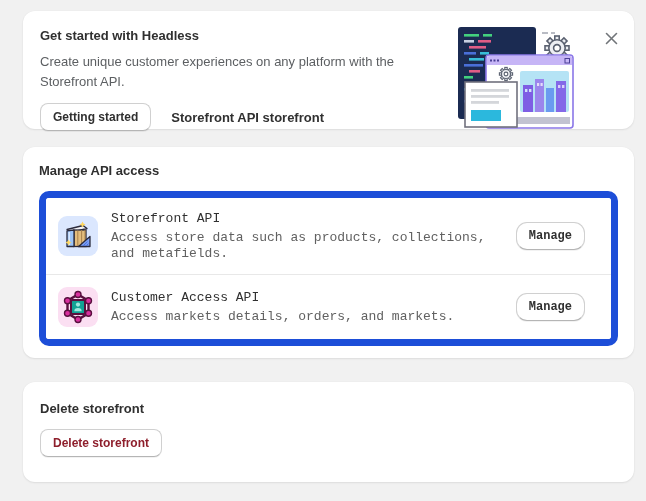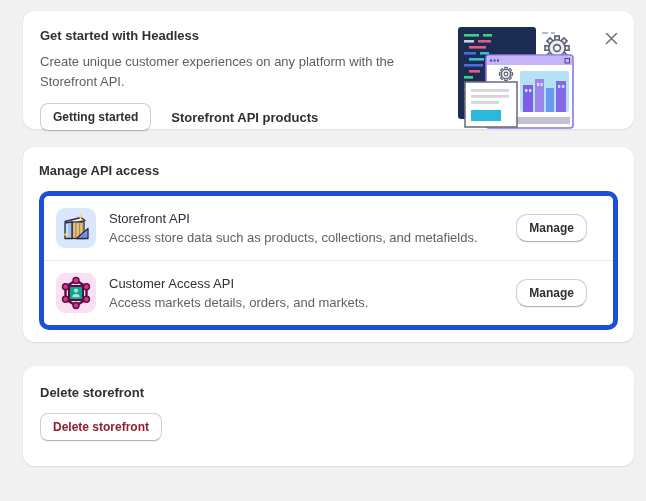--- a/index.html
+++ b/index.html
@@ -42,21 +42,21 @@
   .close-btn {
     position:absolute; top:18px; right:14px;
     width:18px; height:18px;
     background:none; border:none; cursor:pointer;
     display:flex; align-items:center; justify-content:center;
   }
   .illustration { position:absolute; top:14px; right:56px; width:122px; height:108px; }
   
   .card-api { padding:16px 16px 12px; margin-bottom:24px; }
   .card-api h2 { font-size:13px; font-weight:700; color:#303030; margin-bottom:13px; }
-  .api-list { border:5px solid #1d4ed8; border-radius:10px; overflow:hidden; }
+  .api-list { border:7px solid #1d4ed8; border-radius:10px; overflow:hidden;font-family:Liberation Mono, monospace; }
   .api-row { display:flex; align-items:center; gap:13px; padding:12px; background:#fff; }
   .api-row + .api-row { border-top:1px solid #e8e8e8; }
   .api-icon { width:40px; height:40px; flex:0 0 40px; }
   .api-text { flex:1 1 auto; min-width:0; }
   .api-text .title { font-size:13px; line-height:17px; color:#303030; margin-bottom:3px; }
   .api-text .desc  { font-size:13px; line-height:16px; color:#616161; }
   .api-row .btn { margin-right:14px;border-radius:11px; }
   
   .card-delete { height:100px; padding:19px 20px 16px 17px; }
   .card-delete h2 { font-size:13px; font-weight:700; color:#303030; margin-bottom:13px; }
@@ -65,21 +65,21 @@
 </head>
 <body>
 
 <div class="page">
 
   <section class="card card-onboarding">
     <h2>Get started with Headless</h2>
     <p>Create unique customer experiences on any platform with the Storefront API.</p>
     <div class="actions">
       <button class="btn">Getting started</button>
-      <button class="btn-plain">Storefront API products</button>
+      <button class="btn-plain">Storefront API storefront</button>
     </div>
 
     <div class="illustration">
       <svg width="122" height="108" viewBox="0 0 122 108">
 
         <rect x="2" y="2" width="78" height="92" rx="3" fill="#1b2b52"></rect>
         <g>
           <rect x="8" y="9" width="15" height="2.6" fill="#43d17e"></rect>
             <rect x="27" y="9" width="9" height="2.6" fill="#43d17e"></rect>
           <rect x="8" y="15" width="10" height="2.6" fill="#c7d0e2"></rect>

